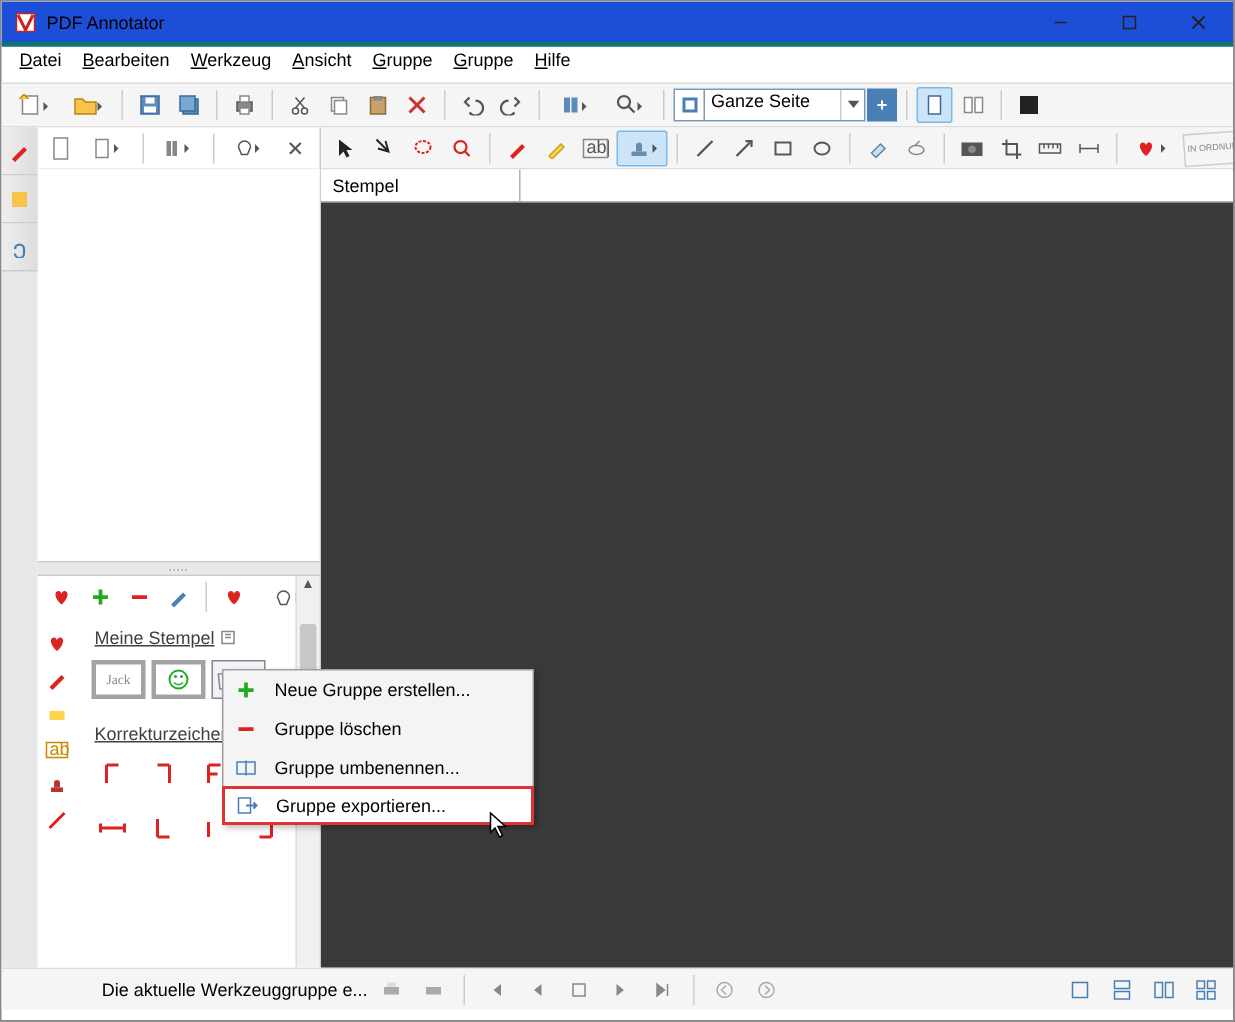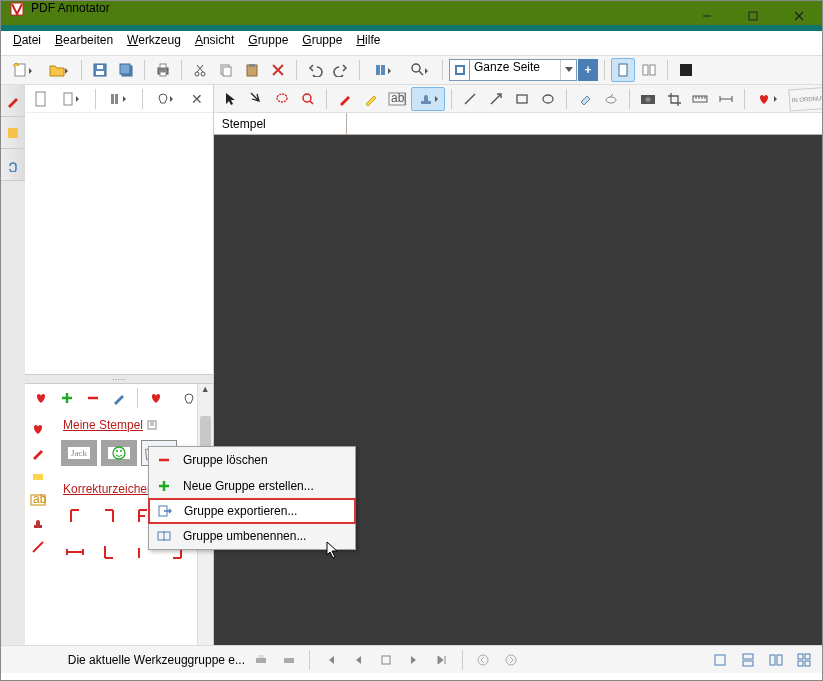--- a/index.html
+++ b/index.html
@@ -1,18 +1,18 @@
 <!DOCTYPE html>
 <html><head>
 <meta charset="utf-8">
 <style>
 * { box-sizing: border-box; margin: 0; padding: 0; font-family: "Segoe UI", Tahoma, sans-serif; font-size: 12px; }
 body { background: #fff; width: 823px; height: 681px; overflow: hidden; border: 1px solid #888; position: relative; }
 
-.titlebar { height: 30px; background: #4d7c0f; display: flex; padding: 0 0 0 8px; border-bottom: 6px solid #0f766e; }
+.titlebar { height: 30px; background: #1d4ed8; display: flex; align-items: center; padding: 0 0 0 8px; border-bottom: 3px solid #0f766e; }
 .titlebar .app-icon { width: 16px; height: 16px; margin-right: 6px; }
 .titlebar .title { flex: 1; font-size: 12px; }
 .titlebar .win-btn { width: 46px; height: 30px; display: flex; align-items: center; justify-content: center; }
 
 .menubar { height: 24px; display: flex; align-items: flex-start; padding: 0 6px; gap: 2px; }
 .menubar .menu-item { padding: 2px 6px; text-decoration: underline; text-decoration-color: transparent; }
 .menubar .menu-item::first-letter { text-decoration: underline; }
 
 .toolbar1 { height: 30px; background: #f5f5f5; border-top: 1px solid #ddd; border-bottom: 1px solid #ddd; display: flex; align-items: center; padding: 0 4px; gap: 2px; }
 .sep { width: 1px; height: 20px; background: #ccc; margin: 0 4px; }
@@ -30,23 +30,23 @@
 .left-tab { width: 24px; height: 32px; display: flex; align-items: center; justify-content: center; background: linear-gradient(to right, #eee, #ddd); border-bottom: 1px solid #ccc; }
 
 .left-panel { width: 192px; background: #fff; display: flex; flex-direction: column; border-right: 1px solid #ccc; }
 .panel-top { height: 28px; display: flex; align-items: center; padding: 0 4px; gap: 2px; border-bottom: 1px solid #eee; }
 .panel-top .close-x { margin-left: auto; font-size: 14px; color: #555; padding: 0 6px; }
 .panel-body { flex: 1; background: #fff; }
 .panel-splitter { height: 10px; background: #e8e8e8; border-top: 1px solid #ccc; border-bottom: 1px solid #ccc; text-align: center; font-size: 8px; color: #888; }
 
 .fav-toolbar { height: 28px; display: flex; align-items: center; padding: 0 4px; gap: 2px; }
 .fav-row { margin-left: 24px; padding: 4px 6px; }
-.group-header { color: #b91c1c; text-decoration: underline; padding: 2px 0; margin-left: 8px; }
+.group-header { color: #404040; text-decoration: underline; padding: 2px 0; margin-left: 8px; }
 .stamps-row { display: flex; gap: 4px; padding: 6px 0 6px 6px; flex-wrap: wrap; }
-.stamp-item { width: 36px; height: 26px; border: 7px solid #a3a3a3; display: flex; align-items: center; justify-content: center; background: #fff; }
+.stamp-item { width: 36px; height: 26px; border: 3px solid #a3a3a3; display: flex; align-items: center; justify-content: center; background: #fff; }
 .stamp-item.selected { border: 1px solid #888; background: #f0f4fa; }
 
 .marks-row { display: flex; gap: 6px; padding: 6px; flex-wrap: wrap; }
 .mark { width: 28px; height: 24px; color: #d22; display: flex; align-items: center; justify-content: center; font-family: monospace; font-weight: bold; }
 
 .scrollbar-v { width: 16px; background: #f0f0f0; border-left: 1px solid #ddd; position: absolute; right: 0; top: 0; bottom: 0; }
 .scrollbar-v .thumb { background: #c8c8c8; margin: 16px 2px 0 2px; height: 60px; border-radius: 2px; }
 .scrollbar-v .arr { height: 16px; text-align: center; font-size: 9px; color: #555; }
 .lower-panel { position: relative; flex: 1; overflow: hidden; }
 .lower-side-icons { position:absolute; left:2px; top:38px; width:22px; display:flex; flex-direction:column; gap:10px; align-items:center; }
@@ -653,51 +653,51 @@
         <rect x="1" y="8" width="5" height="5" fill="none" stroke="#4a7fb5"></rect>
         <rect x="8" y="8" width="5" height="5" fill="none" stroke="#4a7fb5"></rect>
       </svg>
     </div>
 </div>
 
 <div class="context-menu">
   <div class="ctx-item">
     <span class="ci-icon">
         <svg width="14" height="14">
+          <line x1="7" y1="2" x2="7" y2="12" stroke="#2a2" stroke-width="2.5"></line>
+          <line x1="2" y1="7" x2="12" y2="7" stroke="#2a2" stroke-width="2.5"></line>
+        </svg>
+      </span>
+    <span>Neue Gruppe erstellen...</span>
+  </div>
+  <div class="ctx-item">
+    <span class="ci-icon">
+        <svg width="14" height="14">
           <line x1="2" y1="7" x2="12" y2="7" stroke="#d22" stroke-width="2.5"></line>
         </svg>
       </span>
     <span>Gruppe löschen</span>
   </div>
   <div class="ctx-item">
     <span class="ci-icon">
-        <svg width="14" height="14">
-          <line x1="7" y1="2" x2="7" y2="12" stroke="#2a2" stroke-width="2.5"></line>
-          <line x1="2" y1="7" x2="12" y2="7" stroke="#2a2" stroke-width="2.5"></line>
+        <svg width="14" height="12">
+          <rect x="1" y="2" width="12" height="8" fill="none" stroke="#4a7fb5"></rect>
+          <line x1="7" y1="1" x2="7" y2="11" stroke="#4a7fb5"></line>
         </svg>
       </span>
-    <span>Neue Gruppe erstellen...</span>
+    <span>Gruppe umbenennen...</span>
   </div>
   <div class="ctx-item hl">
     <span class="ci-icon">
         <svg width="14" height="14">
           <rect x="1" y="2" width="8" height="10" fill="none" stroke="#4a7fb5"></rect>
           <path d="M6 7 h7 M11 5 l2 2 l-2 2" fill="none" stroke="#4a7fb5" stroke-width="1.3"></path>
         </svg>
       </span>
     <span>Gruppe exportieren...</span>
   </div>
-  <div class="ctx-item">
-    <span class="ci-icon">
-        <svg width="14" height="12">
-          <rect x="1" y="2" width="12" height="8" fill="none" stroke="#4a7fb5"></rect>
-          <line x1="7" y1="1" x2="7" y2="11" stroke="#4a7fb5"></line>
-        </svg>
-      </span>
-    <span>Gruppe umbenennen...</span>
-  </div>
 </div>
 
 <div class="cursor">
   <svg width="16" height="20">
       <path d="M1 1 L1 14 L4 11 L7 17 L9 16 L6 10 L11 10 Z" fill="#fff" stroke="#000" stroke-width="1"></path>
     </svg>
 </div>
 
 </body></html>

